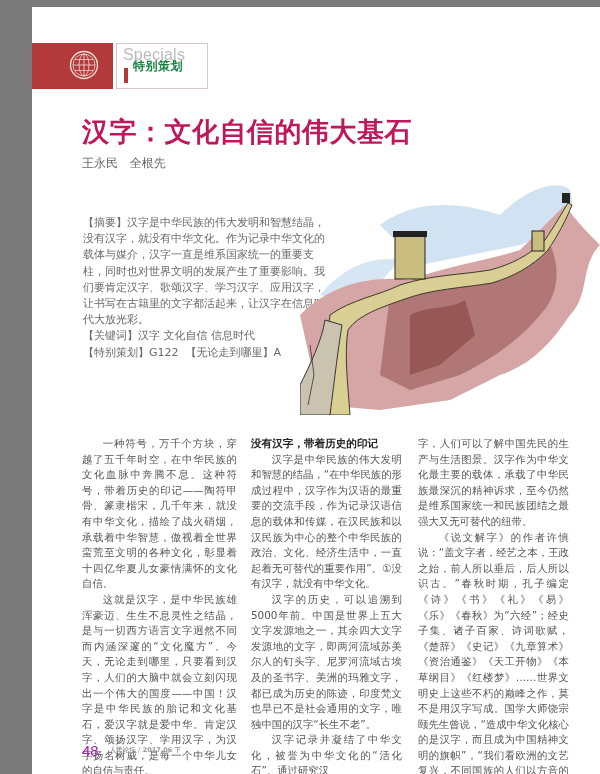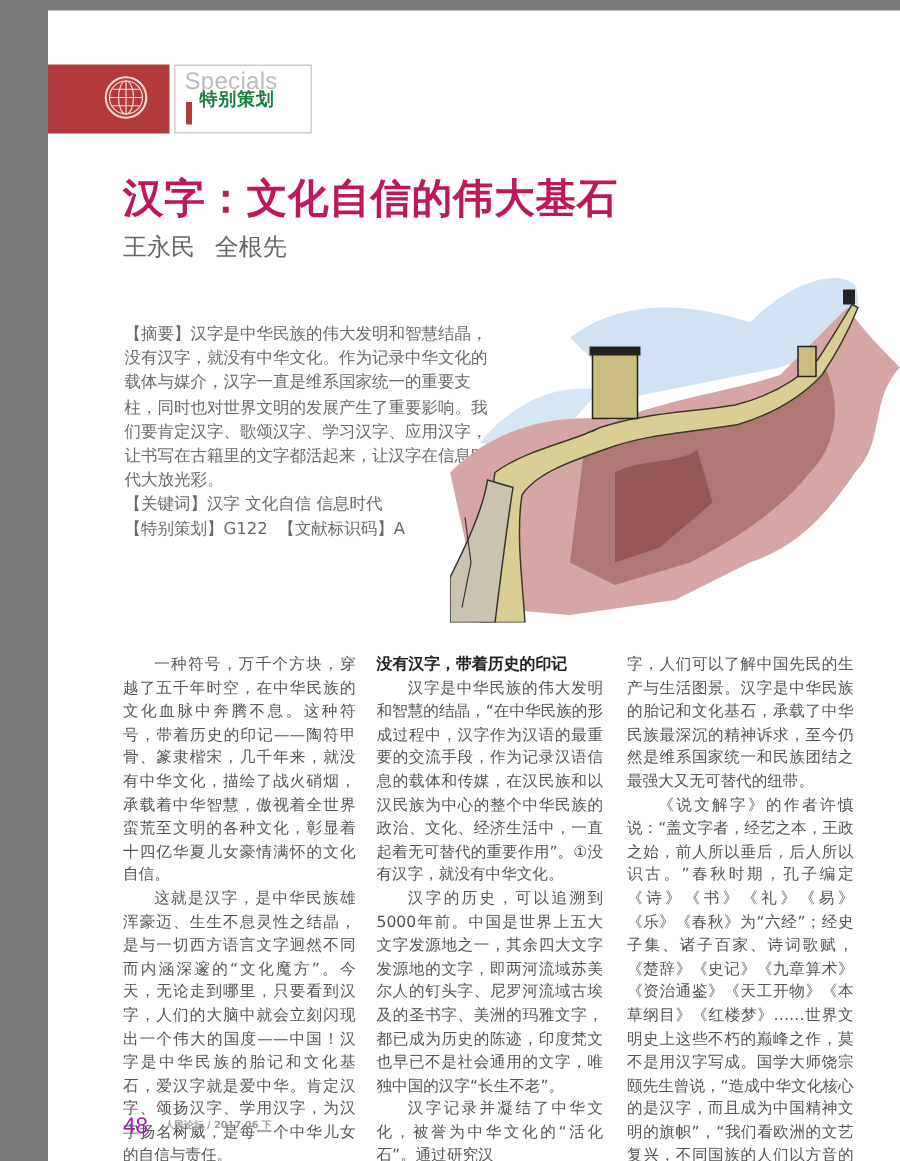--- a/index.html
+++ b/index.html
@@ -33,21 +33,21 @@
   .badge-cn {
     position: absolute; left: 16px; top: 14px; font-size: 12px; font-weight: bold; color: #15803d;
     letter-spacing: 0.5px;
     font-family: Liberation Mono, monospace;
   }
   .title {
     position: absolute; left: 50px; top: 107px; font-size: 27px; font-weight: bold; color: #be185d;
     letter-spacing: 0.5px; white-space: nowrap;
   }
   .authors {
-    position: absolute; left: 50px; top: 148px; font-size: 16px; color: #666; white-space: nowrap;
+    position: absolute; left: 50px; top: 148px; font-size: 12px; color: #666; white-space: nowrap;
     word-spacing: 8px;
   }
   .abstract {
     position: absolute; left: 51px; top: 208px; width: 246px; font-size: 11px; line-height: 16.2px;
     color: #6a6a6a;
   }
   .abstract p { margin: 0; }
   .illustration {
     position: absolute; left: 268px; top: 168px; width: 310px; height: 240px;
   }
@@ -88,21 +88,21 @@
     <div class="badge-bar"></div>
     <div class="badge-cn">特别策划</div>
   </div>
 
   <div class="title">汉字：文化自信的伟大基石</div>
   <div class="authors">王永民 全根先</div>
 
   <div class="abstract">
     <p><span>【摘要】</span><span>汉字是中华民族的伟大发明和智慧结晶，没有汉字，就没有中华文化。作为记录中华文化的载体与媒介，汉字一直是维系国家统一的重要支柱，同时也对世界文明的发展产生了重要影响。我们要肯定汉字、歌颂汉字、学习汉字、应用汉字，让书写在古籍里的文字都活起来，让汉字在信息时代大放光彩。</span></p>
     <p><span>【关键词】</span><span>汉字 文化自信 信息时代</span></p>
-    <p><span>【特别策划】</span><span>G122</span>&nbsp;&nbsp;<span>【文献标识码】</span><span>A</span></p>
+    <p><span>【特别策划】</span><span>G122</span>&nbsp;&nbsp;<span>【无论走到哪里】</span><span>A</span></p>
   </div>
 
   <svg class="illustration" viewBox="0 0 310 240">
 
     <path d="M80 50 C120 20, 170 30, 200 40 C230 10, 260 5, 270 15 C280 40, 250 60, 220 70 L120 90 Z" fill="#c6dcef" opacity="0.8"></path>
     <path d="M20 120 C40 95, 70 80, 100 85 L60 130 Z" fill="#c6dcef" opacity="0.7"></path>
 
     <path d="M0 140 C30 110, 70 100, 110 105 C150 90, 190 85, 220 75 C240 55, 255 40, 265 30 C275 45, 290 60, 300 70 C280 90, 290 120, 270 140 C250 170, 230 190, 200 200 L150 225 L80 235 L20 230 Z" fill="#d6a5a5"></path>
     <path d="M90 120 C120 110, 160 110, 190 100 C210 95, 230 85, 250 70 C260 90, 260 120, 240 140 C220 165, 190 185, 160 200 L110 215 L80 200 Z" fill="#a86a6a" opacity="0.8"></path>
     <path d="M110 140 C130 130, 150 135, 165 125 L175 160 L140 190 L110 200 Z" fill="#8a4a48" opacity="0.7"></path>
@@ -124,21 +124,21 @@
   </div>
 
   <div class="col col2">
     <p class="subhead">没有汉字，带着历史的印记</p>
     <p>汉字是中华民族的伟大发明和智慧的结晶，“在中华民族的形成过程中，汉字作为汉语的最重要的交流手段，作为记录汉语信息的载体和传媒，在汉民族和以汉民族为中心的整个中华民族的政治、文化、经济生活中，一直起着无可替代的重要作用”。①没有汉字，就没有中华文化。</p>
     <p>汉字的历史，可以追溯到5000年前。中国是世界上五大文字发源地之一，其余四大文字发源地的文字，即两河流域苏美尔人的钉头字、尼罗河流域古埃及的圣书字、美洲的玛雅文字，都已成为历史的陈迹，印度梵文也早已不是社会通用的文字，唯独中国的汉字“长生不老”。</p>
     <p>汉字记录并凝结了中华文化，被誉为中华文化的“活化石”。通过研究汉</p>
   </div>
 
   <div class="col col3">
-    <p class="noindent">字，人们可以了解中国先民的生产与生活图景。汉字是中华民族的胎记和文化基石，承载了中华民族最深沉的精神诉求，至今仍然是维系国家统一和民族团结之最强大又无可替代的纽带。</p>
+    <p class="noindent">字，人们可以了解中国先民的生产与生活图景。汉字作为中华文化最主要的载体，承载了中华民族最深沉的精神诉求，至今仍然是维系国家统一和民族团结之最强大又无可替代的纽带。</p>
     <p>《说文解字》的作者许慎说：“盖文字者，经艺之本，王政之始，前人所以垂后，后人所以识古。”春秋时期，孔子编定《诗》《书》《礼》《易》《乐》《春秋》为“六经”；经史子集、诸子百家、诗词歌赋，《楚辞》《史记》《九章算术》《资治通鉴》《天工开物》《本草纲目》《红楼梦》……世界文明史上这些不朽的巅峰之作，莫不是用汉字写成。国学大师饶宗颐先生曾说，“造成中华文化核心的是汉字，而且成为中国精神文明的旗帜”，“我们看欧洲的文艺复兴，不同国族的人们以方音的缘故，各自发展自己的文字，造成一种双语混杂的杂种语言，终于使拉</p>
   </div>
 
   <div class="footer">
     <span class="page-num">48</span>
     <span class="footer-src">人民论坛 / 2017.06 下</span>
   </div>
 </div>
 
 </body></html>

